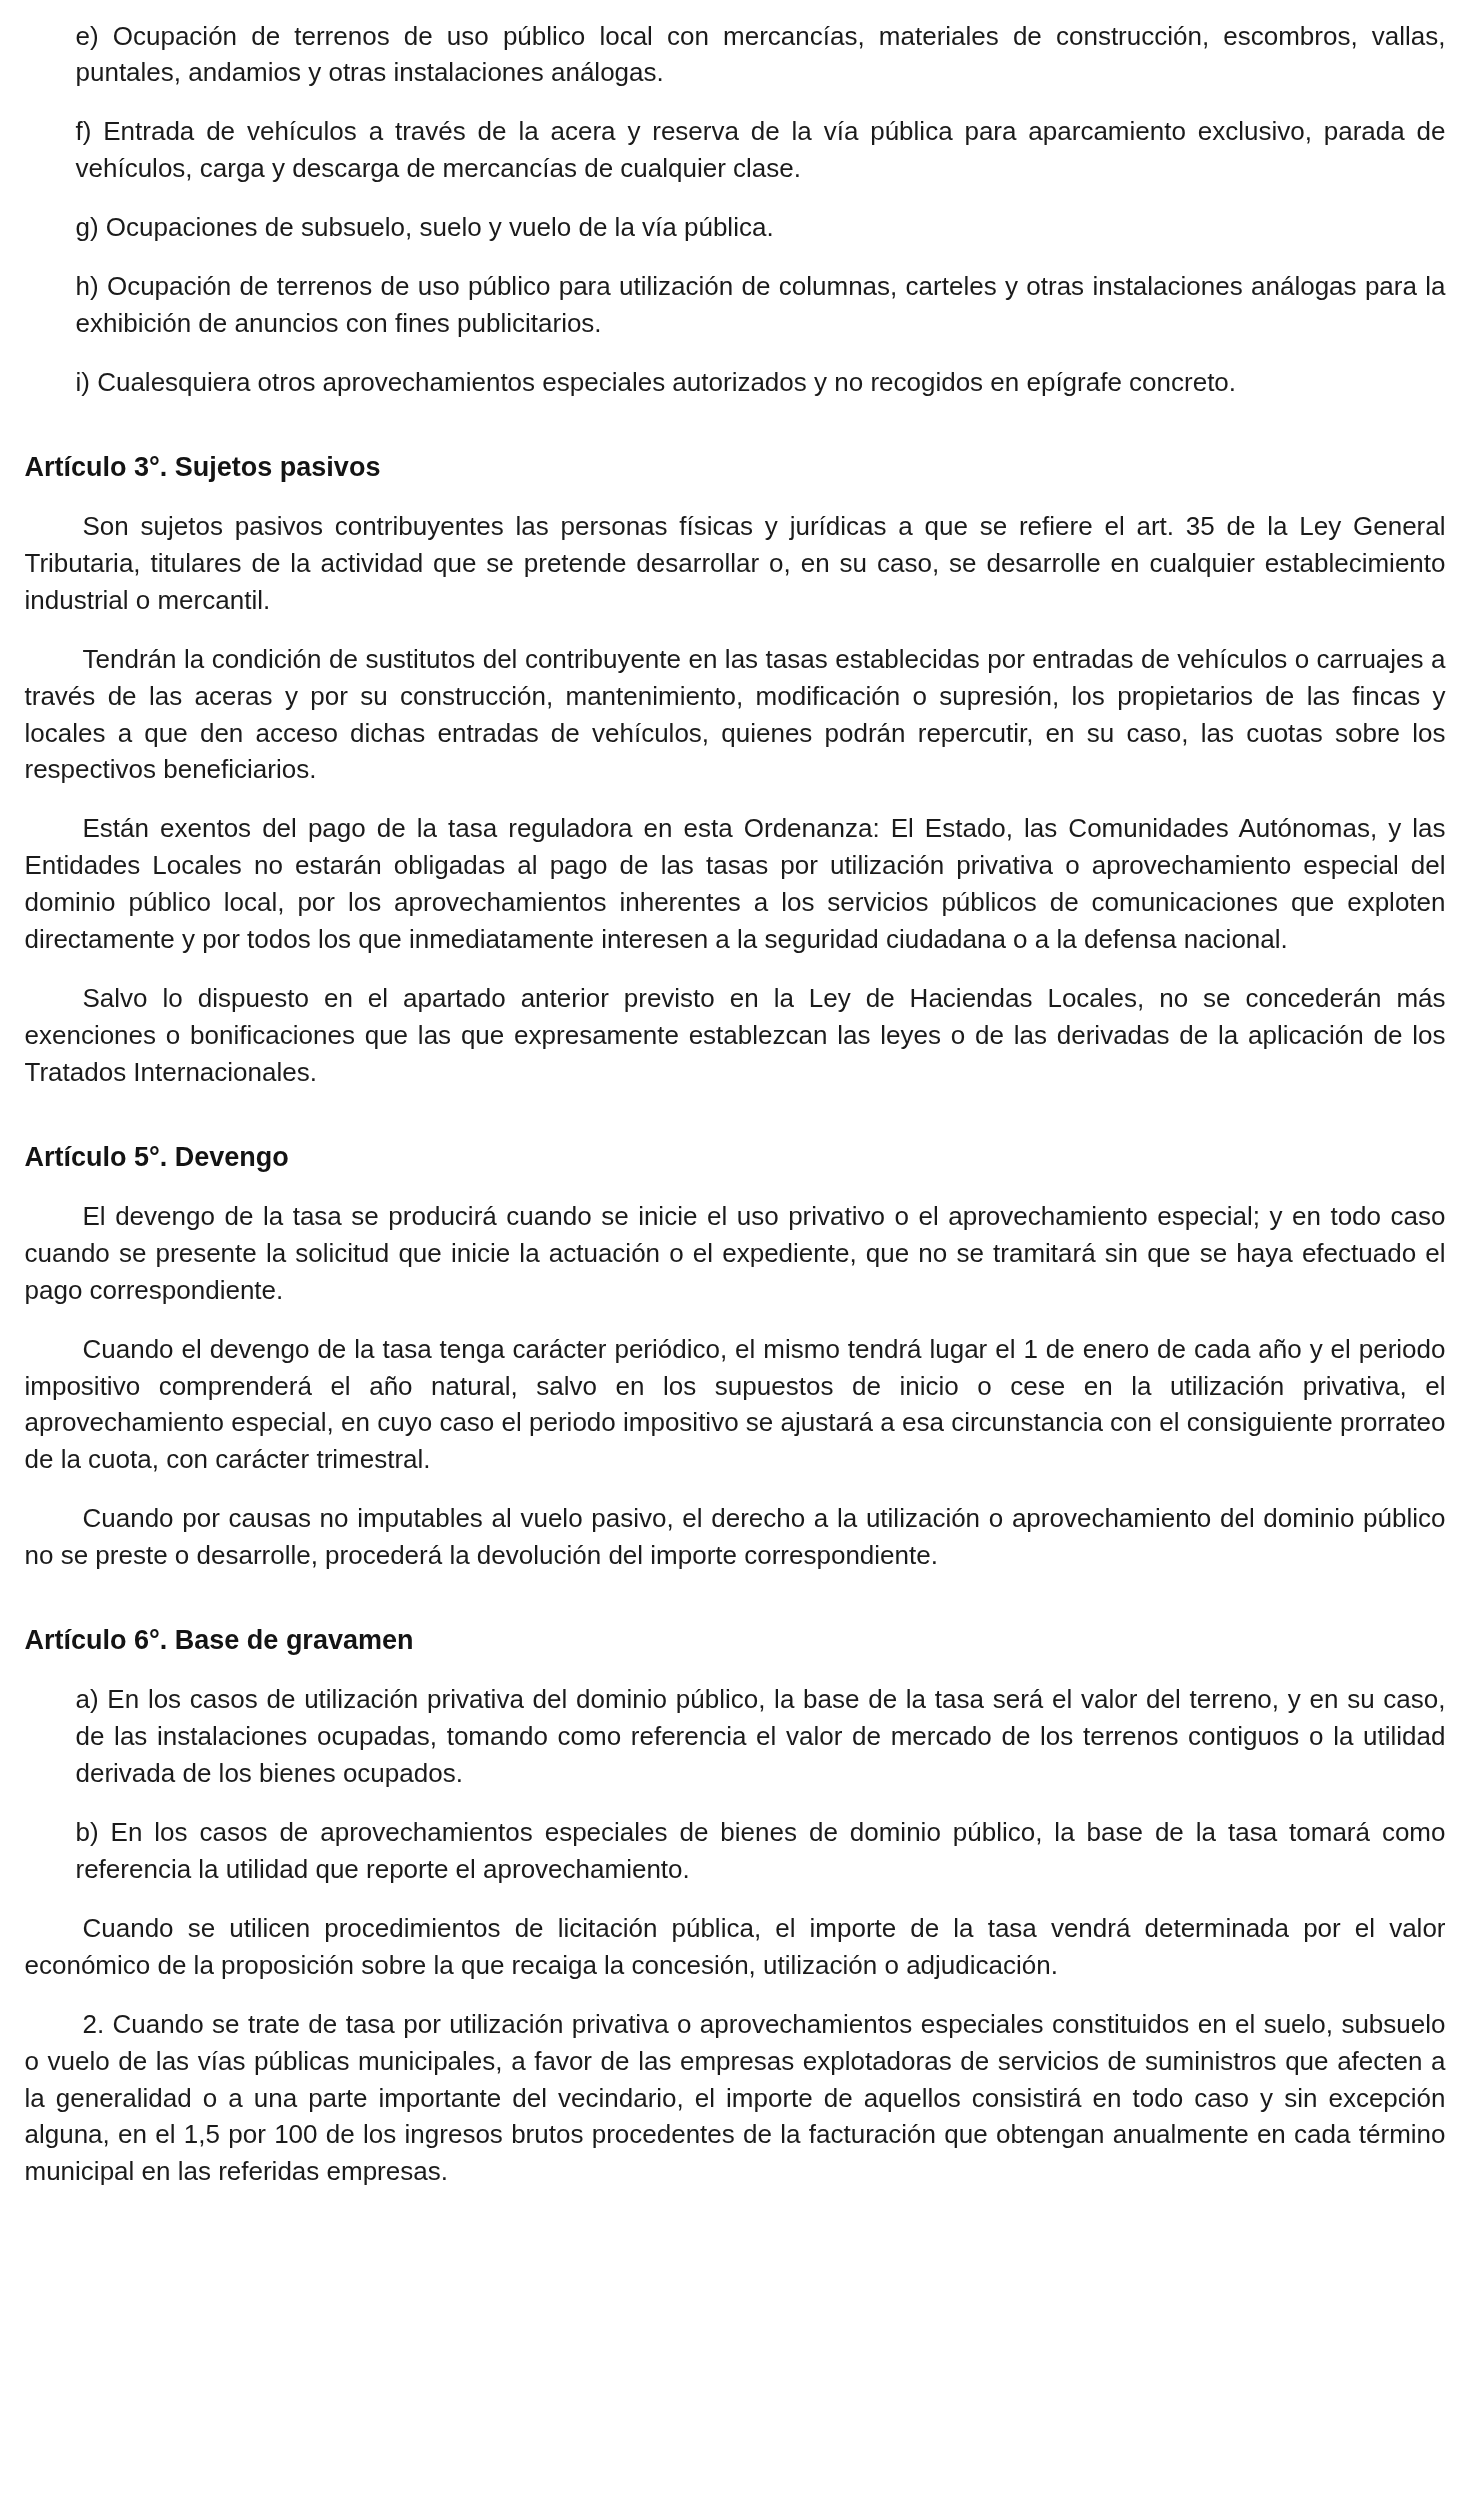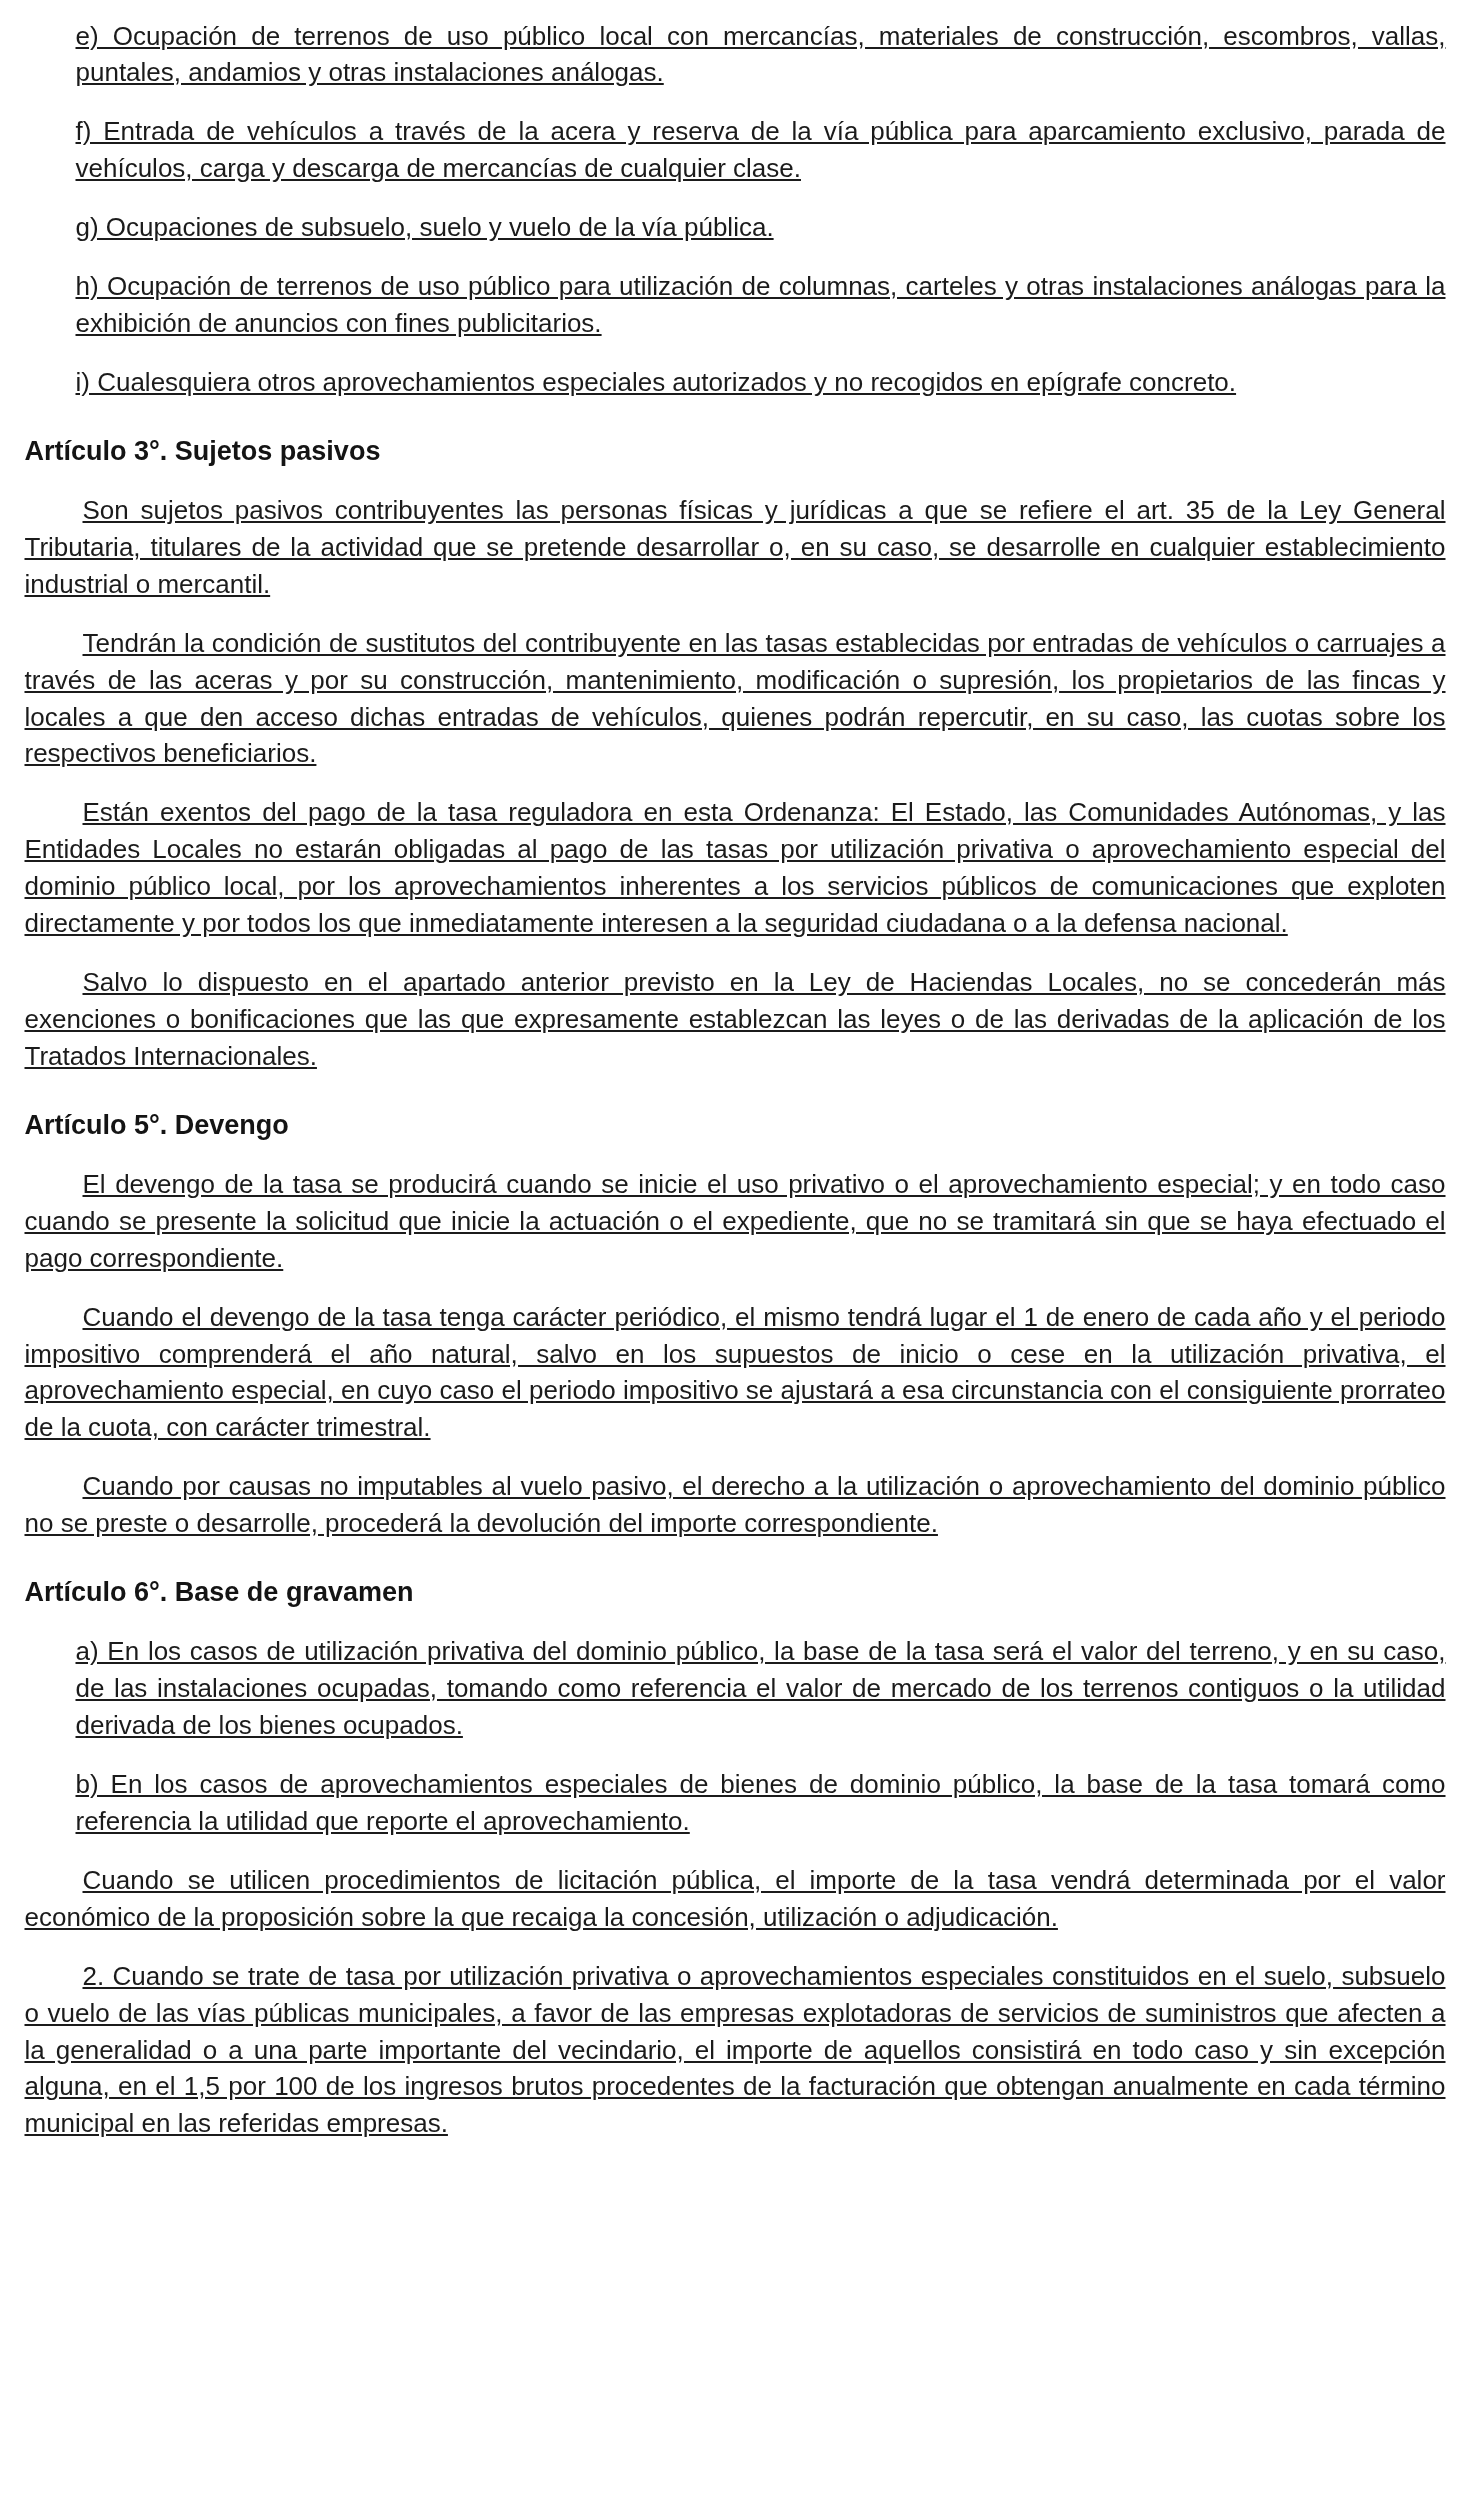--- a/index.html
+++ b/index.html
@@ -17,34 +17,33 @@
     box-sizing: border-box;
     width: 1470px;
     min-height: 2512px;
     padding: 17.5px 24.5px 35px 24.5px;
     font-size: 26px;
     line-height: 1.42;
   }
   .page p {
     margin: 0 0 22px 0;
     text-align: justify;
-    text-decoration: underline;
   }
   .page p.item {
     margin-left: 51px;
   }
   .page p.indent {
     text-indent: 58px;
     margin-top: 16px;
   }
   .page h2 {
     font-size: 27px;
     line-height: 1.38;
     font-weight: 700;
-    margin: 32px 0 22px 0;
+    margin: 48px 0 22px 0;
     text-align: left;
     color: #141414;
   }
 </style>
 </head>
 <body>
 
 <main class="page">
   <p class="item">e) Ocupación de terrenos de uso público local con mercancías, materiales de construcción, escombros, vallas, puntales, andamios y otras instalaciones análogas.</p>
   <p class="item">f) Entrada de vehículos a través de la acera y reserva de la vía pública para aparcamiento exclusivo, parada de vehículos, carga y descarga de mercancías de cualquier clase.</p>

